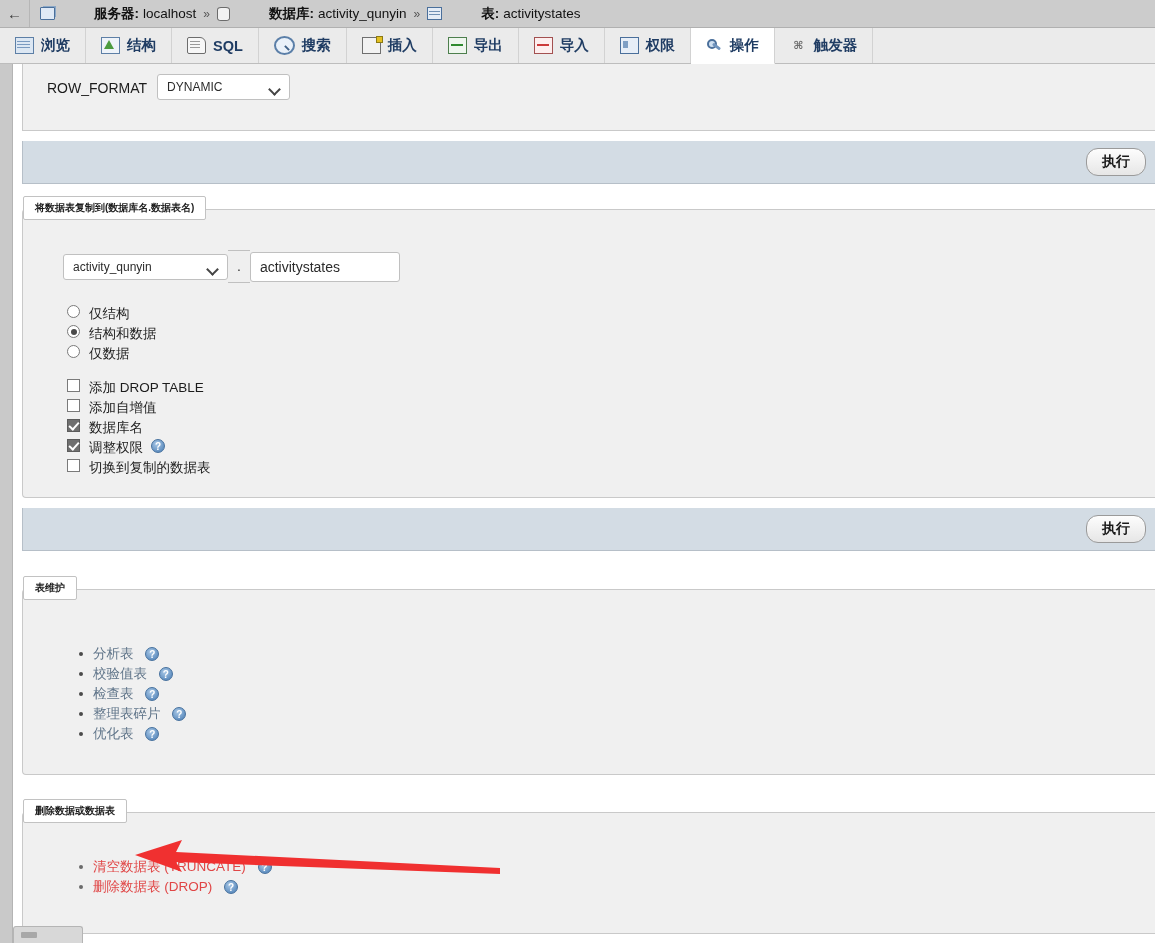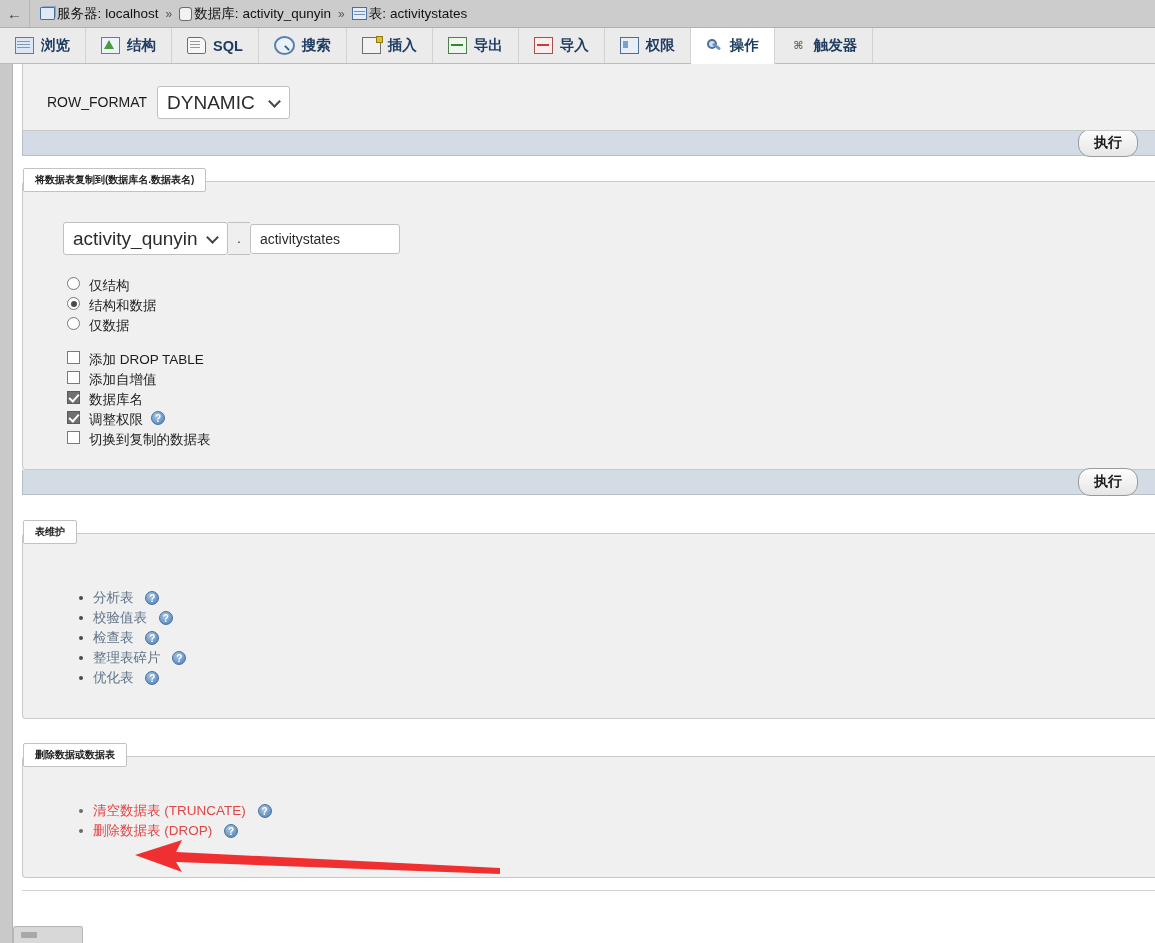--- a/index.html
+++ b/index.html
@@ -47,21 +47,21 @@
   }
   .crumbs {
     display: flex;
     align-items: center;
     padding-left: 10px;
     font-size: 13.5px;
     color: #111111;
     white-space: nowrap;
   }
   .crumb { display: inline-flex; align-items: center; }
-  .crumb-label { font-weight: normal; }
+  .crumb-label { font-weight: bold; margin-left: 37px; }
   .crumb-value { font-weight: normal; margin-left: 4px; }
   .crumb-sep {
     color: #555555;
     margin: 0 7px;
     font-size: 12px;
   }
 
   
   .ico {
     display: inline-block;
@@ -177,62 +177,63 @@
     border: 1px solid #c9c9c9;
     border-right: none;
     box-sizing: border-box;
   }
 
   .panel-footer {
     background: #d3dce4;
     border: 1px solid #b6bfc8;
     border-right: none;
     border-top: none;
-    height: 25px;
+    height: 43px;
     margin-left: 9px;
     display: flex;
     align-items: center;
     justify-content: flex-end;
-    padding-right: 17px;
-    box-sizing: border-box;
+    padding-right: 9px;
+    box-sizing: border-box;
+    margin-top: 10px;
   }
 
   .btn-go {
     background: linear-gradient(#fdfdfd, #e6e6e6);
     border: 1px solid #9a9a9a;
     border-radius: 12px;
     font-size: 14px;
     font-weight: bold;
     color: #1a1a1a;
     padding: 4px 15px;
     cursor: pointer;
     font-family: "Liberation Sans", sans-serif;
   }
 
   
   .rowformat-panel {
     height: 67px;
     display: flex;
-    align-items: center;
+    align-items: flex-start;
     padding: 10px 0 0 24px;
     border-top: none;
   }
   .rf-label {
     font-size: 14px;
     color: #1c1c1c;
     margin-right: 10px;
     line-height: 28px;
   }
   .sel {
     appearance: none;
     -webkit-appearance: none;
     background: #ffffff;
     border: 1px solid #c0c0c0;
     border-radius: 3px;
-    font-size: 19px;
+    font-size: 12px;
     color: #2b2b2b;
     padding: 5px 28px 5px 9px;
     font-family: "Liberation Sans", sans-serif;
     cursor: pointer;
   }
   .sel-wrap { position: relative; display: inline-block; }
   .sel-wrap::after {
     content: "";
     position: absolute;
     right: 11px; top: 11px;

